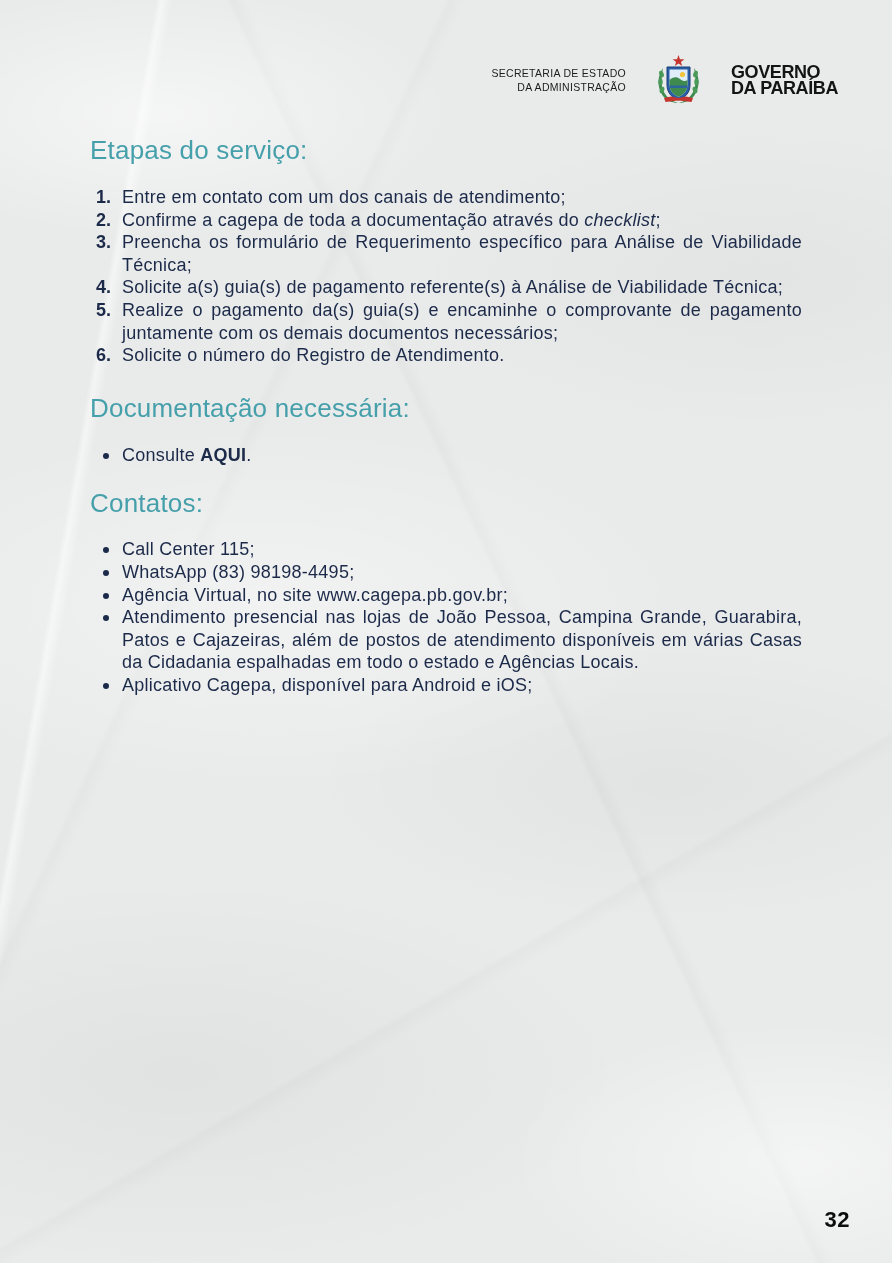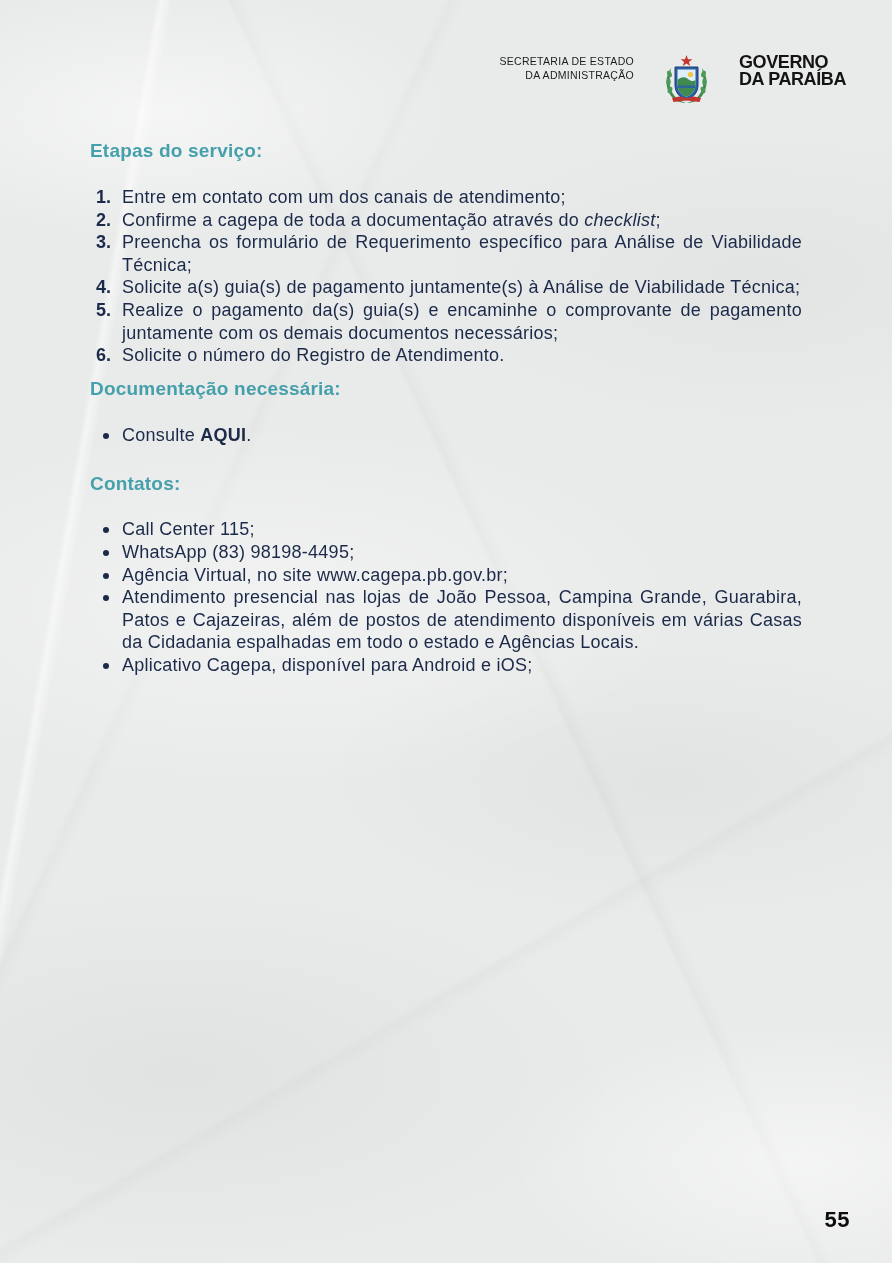--- a/index.html
+++ b/index.html
@@ -29,23 +29,23 @@
       linear-gradient(115deg, transparent 30%, rgba(0,0,0,0.02) 30.5%, transparent 31.5%),
       linear-gradient(65deg,  transparent 55%, rgba(0,0,0,0.022) 55.4%, transparent 56.4%),
       linear-gradient(150deg, transparent 70%, rgba(0,0,0,0.02) 70.4%, transparent 71.4%),
       linear-gradient(100deg, transparent 14%, rgba(255,255,255,0.5) 14.5%, transparent 15.5%);
   }
 
   
   .header {
     position: absolute;
     top: 54px;
-    right: 46px;
+    right: 54px;
     display: flex;
-    align-items: flex-start;
+    align-items: center;
     gap: 29px;
   }
   .secretariat {
     text-align: right;
     color: var(--ink);
     font-size: 10.5px;
     line-height: 14px;
     letter-spacing: 0.3px;
   }
   .secretariat .line2 { font-weight: normal; }
@@ -61,22 +61,22 @@
   
   .content {
     position: absolute;
     top: 137px;
     left: 90px;
     width: 712px;
     color: var(--body);
   }
   h2.section-title {
     color: var(--heading);
-    font-size: 19px;
-    font-weight: bold;
+    font-size: 26px;
+    font-weight: normal;
     letter-spacing: 0.2px;
     line-height: 27px;
   }
   .body-text { font-size: 18px; line-height: 22.6px; letter-spacing: 0.25px; }
 
   ol.steps {
     list-style: none;
     margin-top: 22px;
   }
   ol.steps li {
@@ -86,21 +86,21 @@
   }
   ol.steps .num {
     position: absolute;
     left: 6px;
     top: 0;
     font-weight: bold;
     letter-spacing: 0;
   }
   .steps .txt i { font-style: italic; }
 
-  .section-gap { margin-top: 8px; }
+  .section-gap { margin-top: 28px; }
 
   ul.bullets {
     list-style: none;
     margin-top: 22px;
   }
   ul.bullets li {
     position: relative;
     padding-left: 32px;
     text-align: justify;
   }
@@ -183,21 +183,21 @@
       <li>
         <span class="num">2.</span>
         <span class="txt"><span>Confirme a cagepa de toda a documentação através do </span><i>checklist</i><span>;</span></span>
       </li>
       <li>
         <span class="num">3.</span>
         <span class="txt">Preencha os formulário de Requerimento específico para Análise de Viabilidade Técnica;</span>
       </li>
       <li>
         <span class="num">4.</span>
-        <span class="txt">Solicite a(s) guia(s) de pagamento juntamente(s) à Análise de Viabilidade Técnica;</span>
+        <span class="txt">Solicite a(s) guia(s) de pagamento referente(s) à Análise de Viabilidade Técnica;</span>
       </li>
       <li>
         <span class="num">5.</span>
         <span class="txt">Realize o pagamento da(s) guia(s) e encaminhe o comprovante de pagamento juntamente com os demais documentos necessários;</span>
       </li>
       <li>
         <span class="num">6.</span>
         <span class="txt">Solicite o número do Registro de Atendimento.</span>
       </li>
     </ol>
@@ -215,15 +215,15 @@
     <ul class="bullets contacts body-text">
       <li><span>Call Center 115;</span></li>
       <li><span>WhatsApp (83) 98198-4495;</span></li>
       <li><span>Agência Virtual, no site www.cagepa.pb.gov.br;</span></li>
       <li><span>Atendimento presencial nas lojas de João Pessoa, Campina Grande, Guarabira, Patos e Cajazeiras, além de postos de atendimento disponíveis em várias Casas da Cidadania espalhadas em todo o estado e Agências Locais.</span></li>
       <li><span>Aplicativo Cagepa, disponível para Android e iOS;</span></li>
     </ul>
 
   </div>
 
-  <div class="page-number">55</div>
+  <div class="page-number">32</div>
 
 </div>
 
 </body></html>

